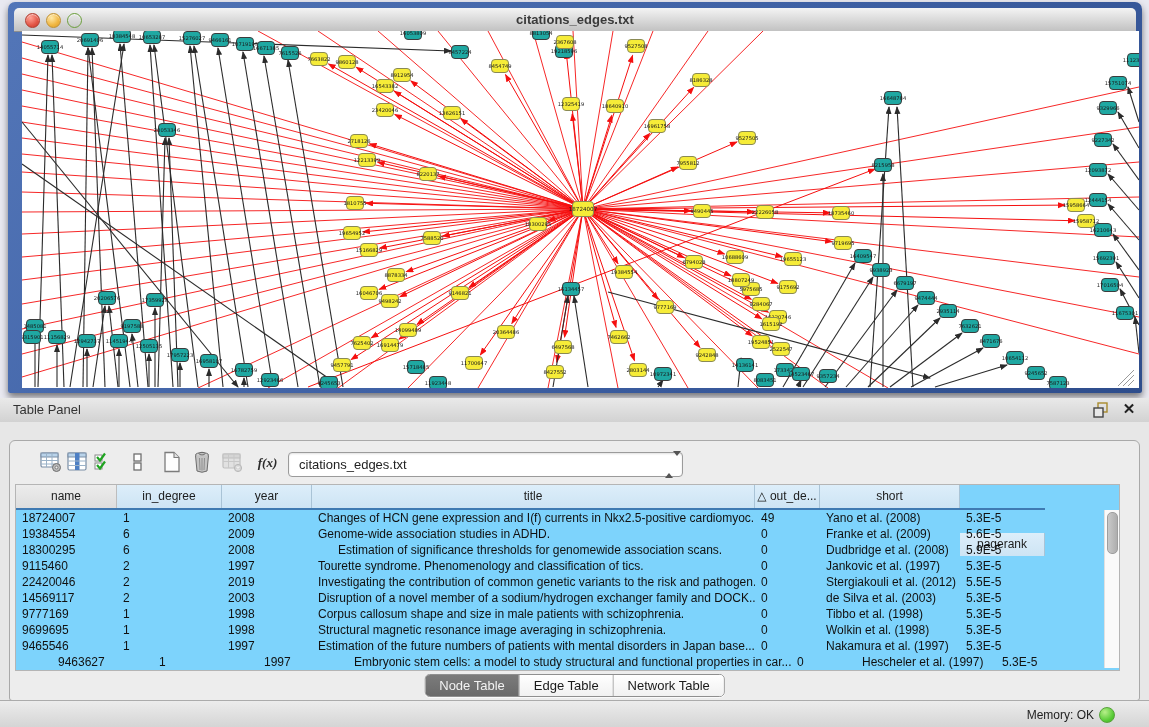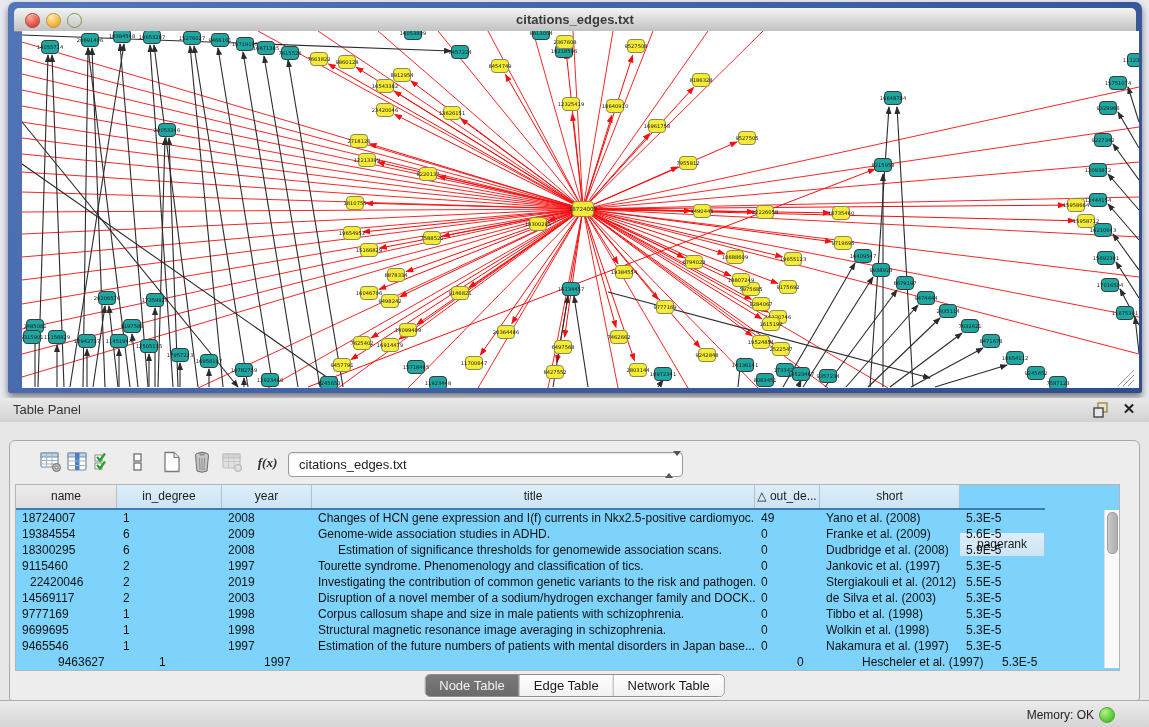--- a/index.html
+++ b/index.html
@@ -620,21 +620,21 @@
             <div class="trow" style="top: 73px;">
               <div class="td" style="left: 0px; width: 101px;">9115460</div>
               <div class="td" style="left: 101px; width: 105px;">2</div>
               <div class="td" style="left: 206px; width: 90px;">1997</div>
               <div class="td" style="left: 296px; width: 443px;">Tourette syndrome. Phenomenology and classification of tics.</div>
               <div class="td" style="left: 739px; width: 65px;">0</div>
               <div class="td" style="left: 804px; width: 140px;">Jankovic et al. (1997)</div>
               <div class="td" style="left: 944px; width: 85px;">5.3E-5</div>
             </div>
             <div class="trow" style="top: 89px;">
-              <div class="td" style="left: 0px; width: 101px; margin-left: 8px;">22420046</div>
+              <div class="td" style="left: 0px; width: 101px;">22420046</div>
               <div class="td" style="left: 101px; width: 105px;">2</div>
               <div class="td" style="left: 206px; width: 90px;">2019</div>
               <div class="td" style="left: 296px; width: 443px;">Investigating the contribution of common genetic variants to the risk and pathogen...</div>
               <div class="td" style="left: 739px; width: 65px;">0</div>
               <div class="td" style="left: 804px; width: 140px;">Stergiakouli et al. (2012)</div>
               <div class="td" style="left: 944px; width: 85px;">5.5E-5</div>
             </div>
             <div class="trow" style="top: 105px;">
               <div class="td" style="left: 0px; width: 101px;">14569117</div>
               <div class="td" style="left: 101px; width: 105px;">2</div>
@@ -668,20 +668,21 @@
               <div class="td" style="left: 206px; width: 90px;">1997</div>
               <div class="td" style="left: 296px; width: 443px;">Estimation of the future numbers of patients with mental disorders in Japan base...</div>
               <div class="td" style="left: 739px; width: 65px;">0</div>
               <div class="td" style="left: 804px; width: 140px;">Nakamura et al. (1997)</div>
               <div class="td" style="left: 944px; width: 85px;">5.3E-5</div>
             </div>
             <div class="trow" style="top: 169px; margin-left: 36px;">
               <div class="td" style="left: 0px; width: 101px;">9463627</div>
               <div class="td" style="left: 101px; width: 105px;">1</div>
               <div class="td" style="left: 206px; width: 90px;">1997</div>
+              <div class="td" style="left: 296px; width: 443px;">Embryonic stem cells: a model to study structural and functional properties in car...</div>
               <div class="td" style="left: 739px; width: 65px;">0</div>
               <div class="td" style="left: 804px; width: 140px;">Hescheler et al. (1997)</div>
               <div class="td" style="left: 944px; width: 85px;">5.3E-5</div>
             </div>
           </div>
         <div class="vscroll">
           <div class="vthumb"></div>
         </div>
       </div>
 

